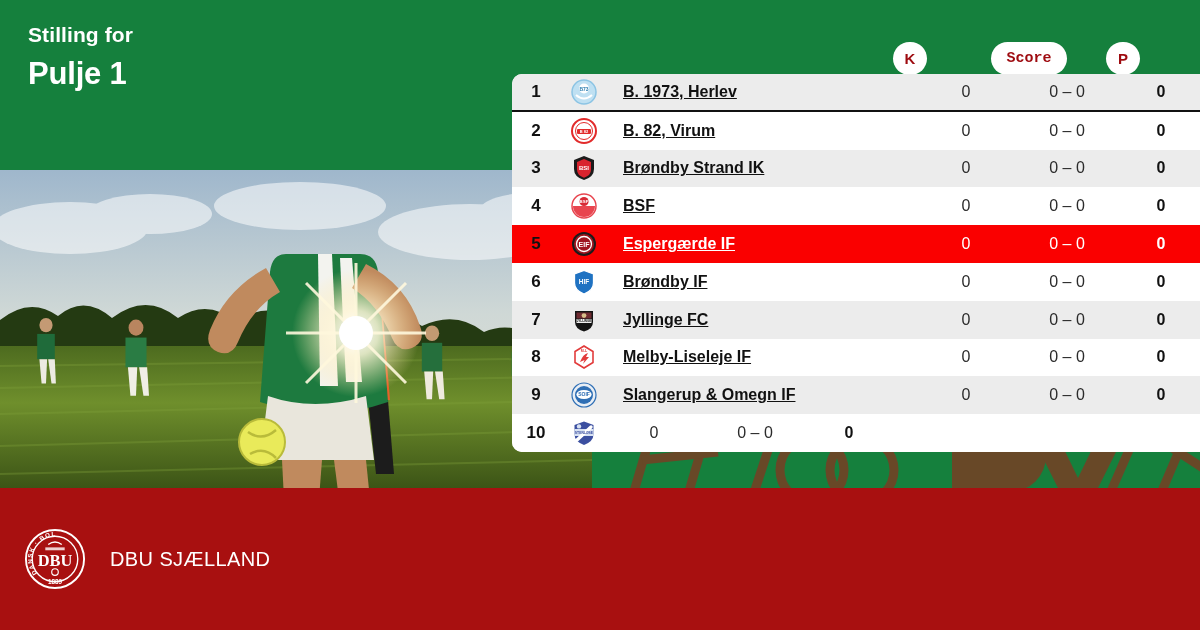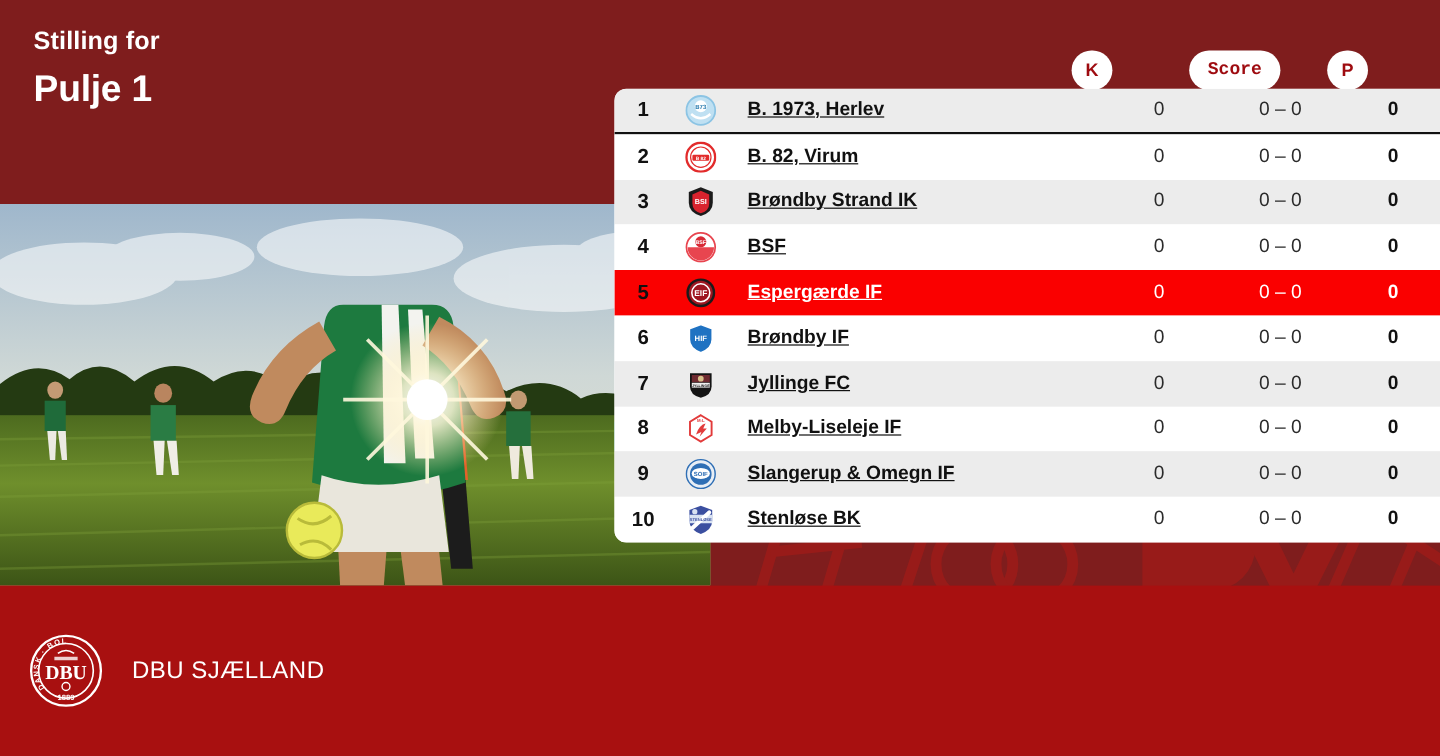--- a/index.html
+++ b/index.html
@@ -7,21 +7,21 @@
   html, body {
     width:1200px; height:630px;
     overflow:hidden;
     font-family:"Liberation Sans", sans-serif;
     background:#C20A10;
   }
 
   #stage {
     position:relative;
     width:1200px; height:630px;
-    background:#7f1d1d;
+    background:#15803d;
     overflow:hidden;
   }
 
   
   .watermark {
     position:absolute;
     left:600px; top:430px;
     width:620px; height:80px;
     opacity:.55;
     pointer-events:none;
@@ -481,21 +481,20 @@
       <div class="c-rank">10</div>
       <div class="c-logo">
         <svg width="26" height="26" viewBox="0 0 26 26">
             <path d="M13 1.5 l9.5 3.5 v9 q0 7.5 -9.5 11 q-9.5 -3.5 -9.5 -11 v-9 z" fill="#3b4fa0"></path>
             <path d="M3.5 9 h19 v7 h-19 z" fill="#d8e2f2"></path>
             <circle cx="8" cy="6.4" r="2.2" fill="#d8e2f2"></circle>
             <path d="M6 20 L20 7" stroke="#ffffff" stroke-width="3.4" stroke-linecap="round"></path>
             <text x="13" y="14" font-size="3.4" font-family="Liberation Sans, sans-serif" font-weight="bold" fill="#3b4fa0" text-anchor="middle">STENLØSE</text>
           </svg>
       </div>
-      <div class="c-team">Stenløse BK</div>
       <div class="c-k">0</div>
       <div class="c-score">0 – 0</div>
       <div class="c-p">0</div>
     </div>
 
   </div>
 
   <div class="footer">
     <svg class="footer-logo" viewBox="0 0 64 64" xmlns="http://www.w3.org/2000/svg">
       <circle cx="32" cy="32" r="30" fill="none" stroke="#ffffff" stroke-width="2"></circle>

